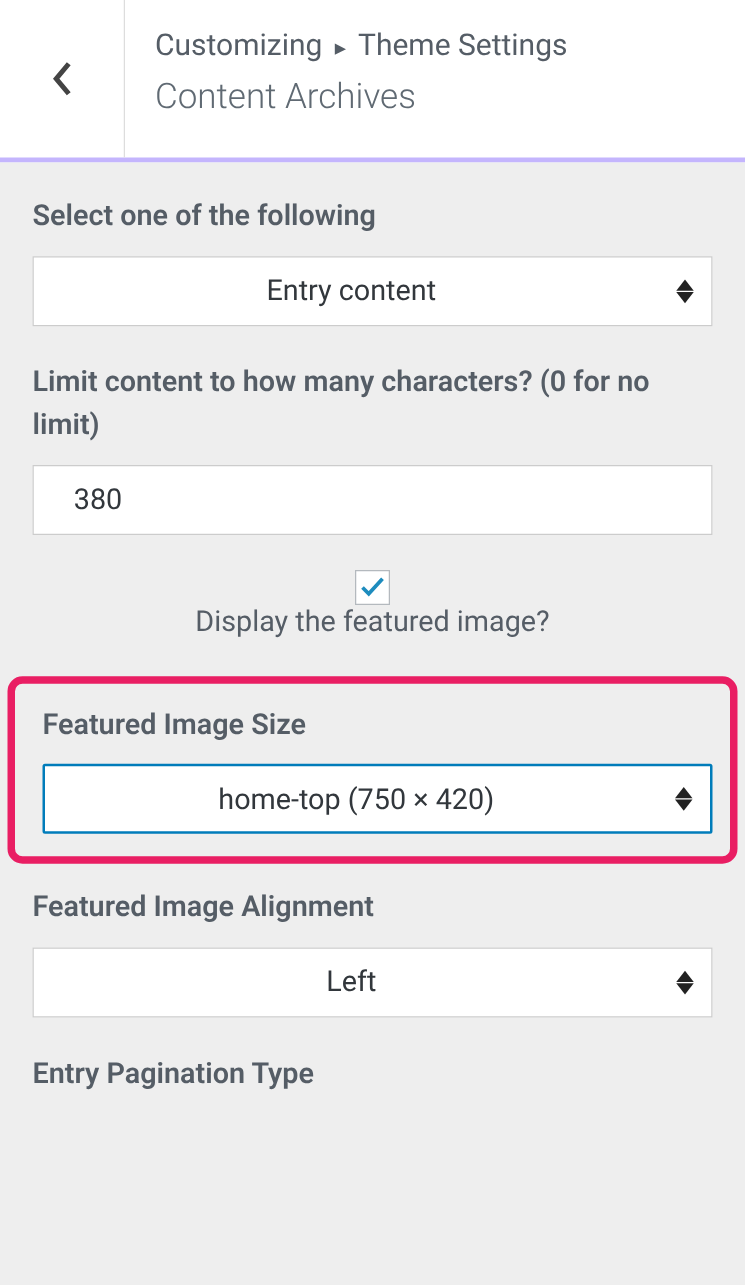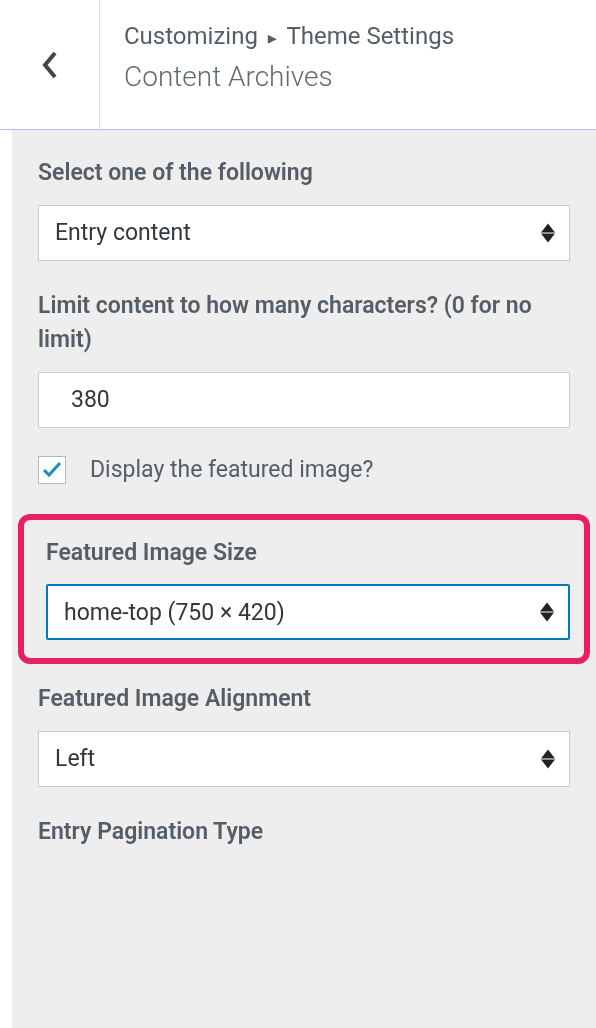--- a/index.html
+++ b/index.html
@@ -10,21 +10,21 @@
     body {
       font-family: -apple-system, BlinkMacSystemFont, "Segoe UI", Roboto, sans-serif;
       background: #fff;
       width: 596px;
       height: 1028px;
       overflow: hidden;
     }
     .header {
       display: flex;
       align-items: stretch;
-      border-bottom: 1px solid #c4b5fd;
+      border-bottom: 4px solid #c4b5fd;
       background: #fff;
       height: 130px;
     }
     .back-button {
       width: 100px;
       display: flex;
       align-items: center;
       justify-content: center;
       border-right: 1px solid #ddd;
       cursor: pointer;
@@ -50,40 +50,40 @@
     }
     .page-title {
       font-size: 28px;
       color: #606a73;
       font-weight: 300;
     }
     .content {
       background: #eeeeee;
       padding: 26px;
       height: calc(100% - 130px);
-      margin-left: 12px;
     }
     .field-group {
       margin-bottom: 28px;
     }
     .field-label {
       font-size: 23px;
       font-weight: 600;
       color: #555d66;
       margin-bottom: 14px;
       line-height: 1.5;
     }
     .select-wrap {
       position: relative;
       background: #fff;
       border: 1px solid #ccc;
       height: 56px;
       display: flex;
       align-items: center;
       padding: 0 50px 0 16px;
+      justify-content: center;
     }
     .select-wrap.focused {
       border: 2px solid #007cba;
       border-radius: 2px;
     }
     .select-value {
       font-size: 23px;
       color: #32373c;
     }
     .select-arrows {
@@ -115,22 +115,23 @@
       border: 1px solid #ccc;
       background: #fff;
       padding: 0 32px;
       font-size: 23px;
       color: #32373c;
       font-family: inherit;
     }
     .checkbox-row {
       display: flex;
       align-items: center;
-      gap: 24px;
+      gap: 0;
       margin-bottom: 30px;
+      flex-direction: column;
     }
     .checkbox {
       width: 28px;
       height: 28px;
       border: 1px solid #b4b9be;
       background: #fff;
       display: flex;
       align-items: center;
       justify-content: center;
       cursor: pointer;

